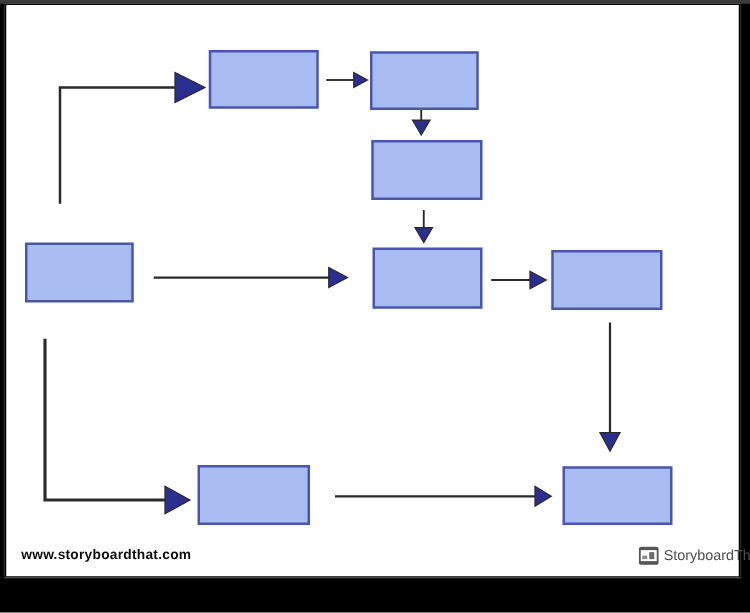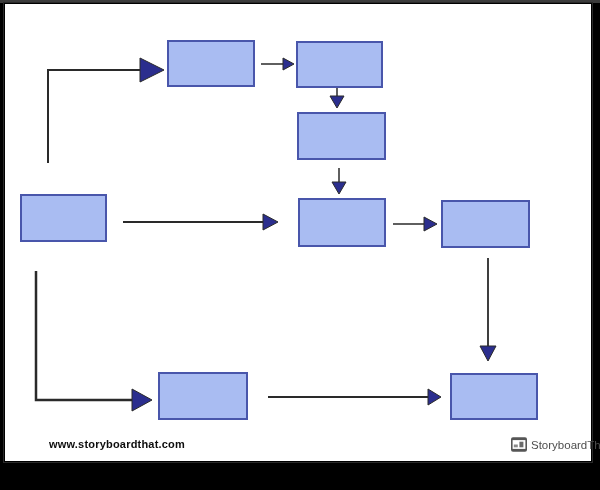--- a/index.html
+++ b/index.html
@@ -10,21 +10,21 @@
   }
   .top-strip{position:absolute;left:0;top:0;width:600px;height:3px;background:#3c3c3c}
   .page{
     position:absolute;left:4px;top:3px;width:586px;height:457px;
     background:#fff;border:1px solid #000;
     box-shadow:0 0 0 1px #2a2a2a;
   }
   .flow{position:absolute;left:0;top:0;width:600px;height:490px}
   .watermark{
     position:absolute;left:17px;top:438px;
-    font-size:11px;font-weight:bold;color:#0d0d0d;letter-spacing:.2px;margin-left:32px;
+    font-size:11px;font-weight:bold;color:#0d0d0d;letter-spacing:.2px;
   }
   .brand{
     position:absolute;left:511px;top:437px;
     display:flex;align-items:center;gap:4px;
   }
   .brand-icon{width:16px;height:15px;display:block}
   .brand-label{font-size:11.5px;color:#4e4e4e}
 </style>
 </head>
 <body>

